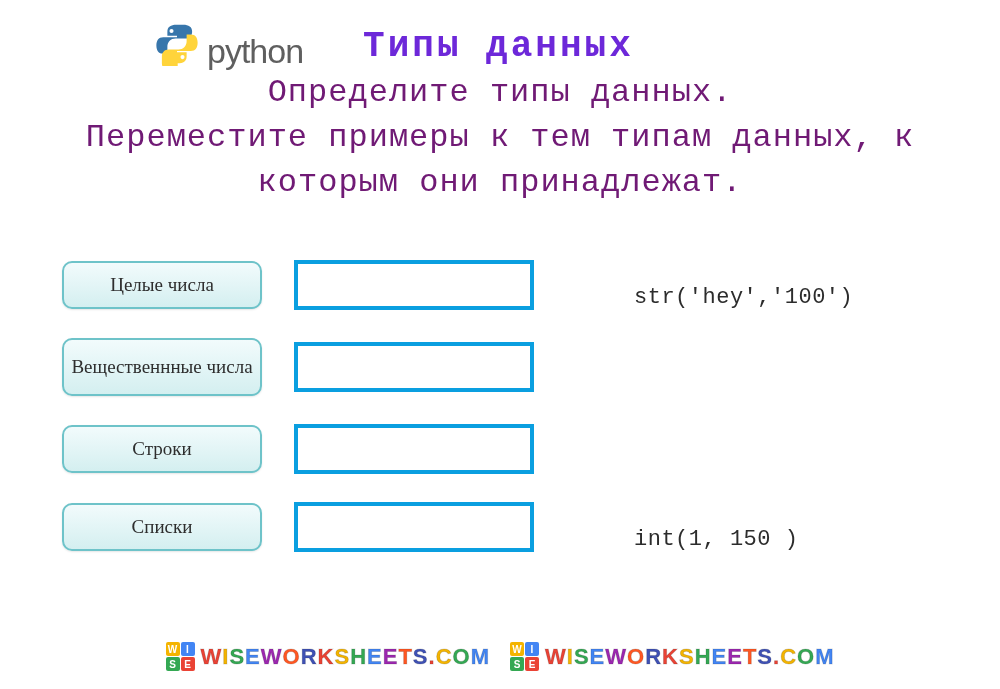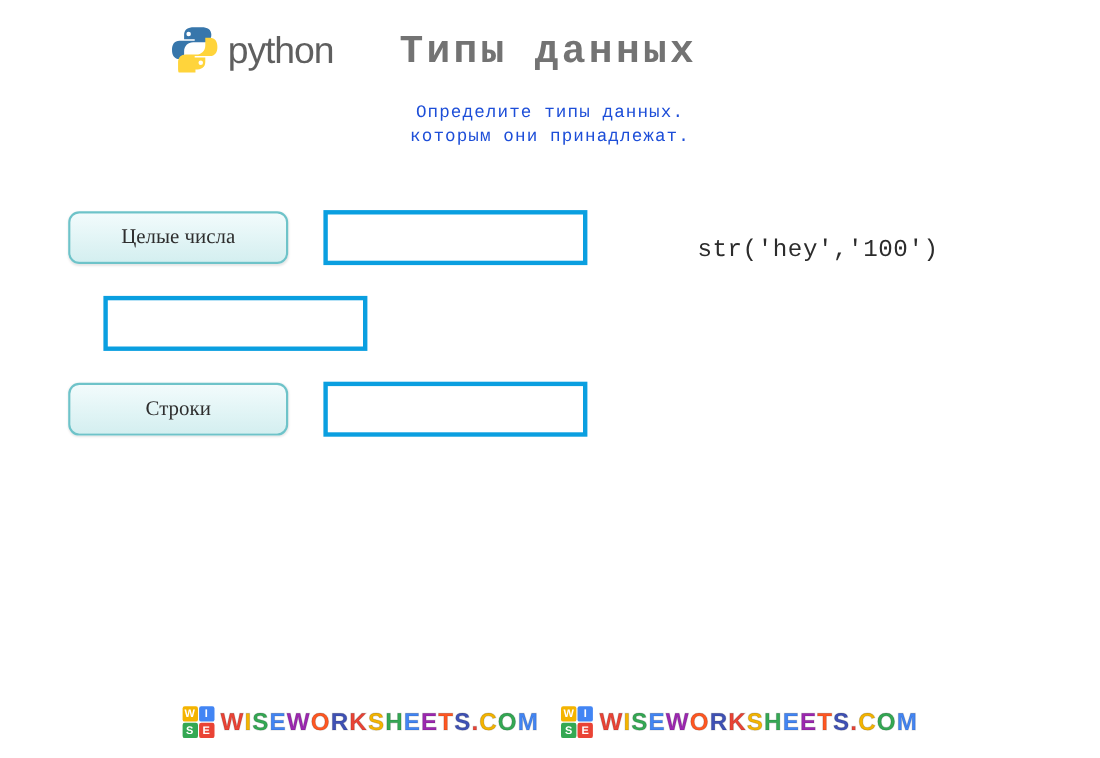--- a/index.html
+++ b/index.html
@@ -17,45 +17,44 @@
     }
     .header {
       display: flex;
       align-items: center;
       padding-top: 22px;
       padding-left: 155px;
       gap: 60px;
     }
     .logo-group {
       display: flex;
-      align-items: center;
+      align-items: flex-end;
       gap: 8px;
     }
     .python-logo {
       width: 44px;
       height: 44px;
     }
     .python-text {
       font-family: Arial, sans-serif;
       font-size: 34px;
       color: #5f5f5f;
       letter-spacing: -1px;
     }
     .title {
       font-family: "Courier New", monospace;
       font-size: 36px;
       font-weight: bold;
-      color: #737373;
+      color: #6d28d9;
       letter-spacing: 3px;
     }
     .instructions {
       text-align: center;
-      margin-top: 20px;
-      font-size: 16px;
-      color: #1d4ed8;
+      font-size: 32px;
+      color: #701a75;
       line-height: 1.4;
       letter-spacing: 1px;
     }
     .worksheet-area {
       margin-top: 55px;
       padding-left: 62px;
       display: flex;
       flex-direction: column;
       gap: 28px;
       justify-content: center;
@@ -156,44 +155,55 @@
         <path fill="#ffd43b" d="M33 60c8 0 13-3 13-10v-6H32v-2h20c7 0 10-5 10-12s-3-12-10-12h-6v10c0 7-5 12-12 12H20c-6 0-10 4-10 10v10c0 7 5 10 13 10h10zm7-6a3 3 0 1 1 0-6 3 3 0 0 1 0 6z"></path>
       </svg>
     </span>
     <span class="python-text">python</span>
   </div>
   <h1 class="title">Типы данных</h1>
 </div>
 
 <div class="instructions">
   <div>Определите типы данных.</div>
+  <div>Переместите примеры к тем типам данных, к</div>
   <div>которым они принадлежат.</div>
 </div>
 
 <div class="worksheet-area">
 
   <div class="row">
     <div class="category-label">
       <span>Целые числа</span>
     </div>
     <div class="dropzone"></div>
     <div class="example">str('hey','100')</div>
   </div>
 
   <div class="row">
+    <div class="category-label tall">
+      <span>Вещественнные числа</span>
+    </div>
     <div class="dropzone"></div>
   </div>
 
   <div class="row">
     <div class="category-label">
       <span>Строки</span>
     </div>
     <div class="dropzone"></div>
   </div>
 
+  <div class="row">
+    <div class="category-label">
+      <span>Списки</span>
+    </div>
+    <div class="dropzone"></div>
+    <div class="example">int(1, 150 )</div>
+  </div>
 
 </div>
 
 <div class="watermark">
   <div class="wm-block">
     <div class="wm-grid">
       <div class="wm-cell c1">W</div>
       <div class="wm-cell c2">I</div>
       <div class="wm-cell c3">S</div>
       <div class="wm-cell c4">E</div>

